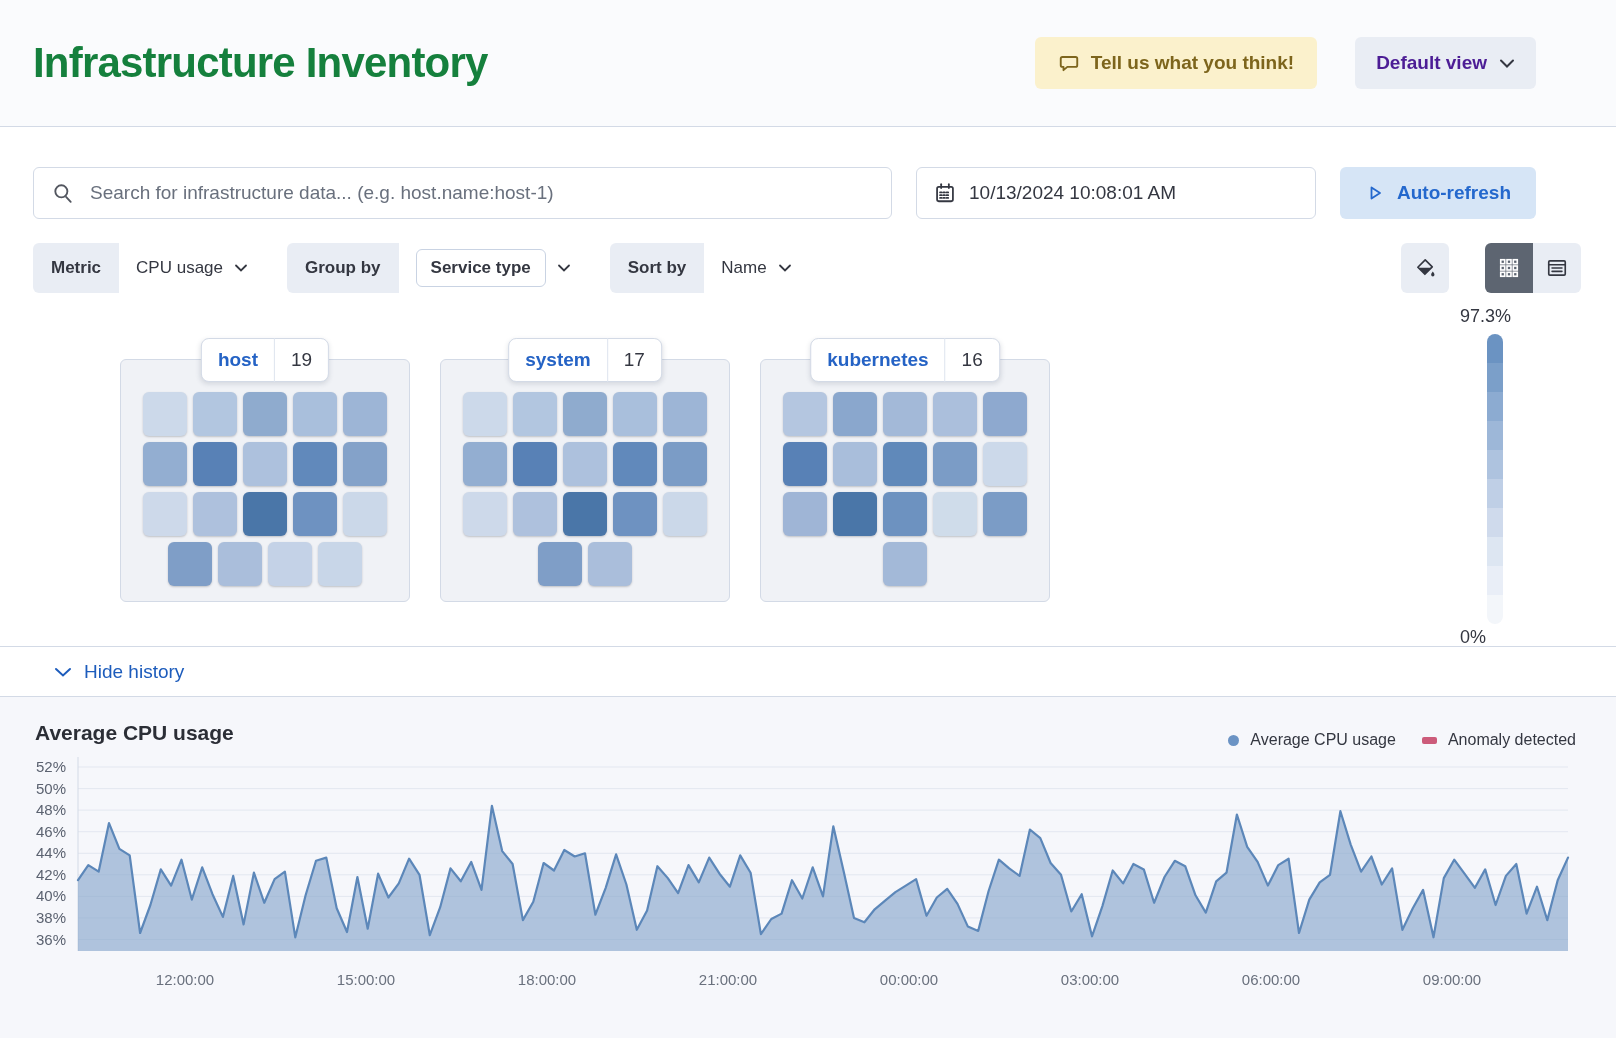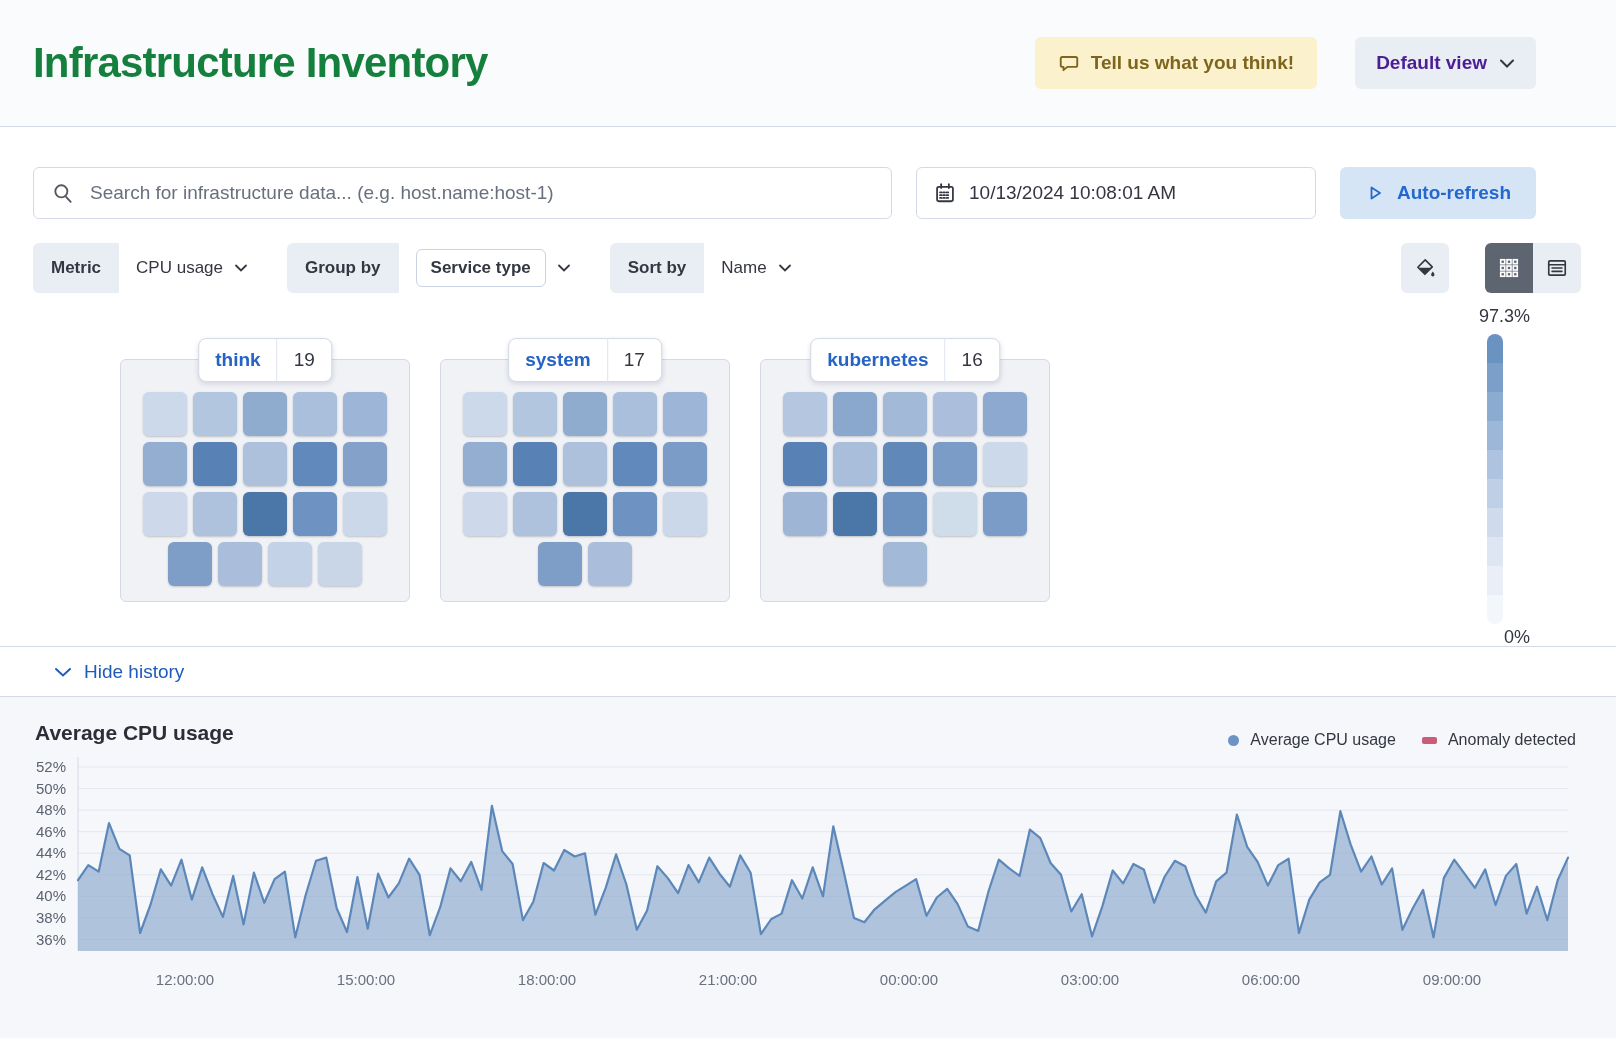--- a/index.html
+++ b/index.html
@@ -86,21 +86,21 @@
     display:flex; align-items:center; box-shadow:0 2px 5px rgba(50,60,90,.15); white-space:nowrap;
   }
   .wname { color:#2563c5; font-weight:700; font-size:19px; padding:0 16px; }
   .wdiv { width:1px; height:44px; background:#dde4ee; }
   .wcount { color:#343741; font-size:19px; padding:0 16px; }
   .wtiles { padding-top:32px; display:flex; flex-direction:column; gap:6px; }
   .short .wtiles { padding-top:33px; }
   .wrow { display:flex; justify-content:center; gap:6px; }
   .wtile { width:44px; height:44px; border-radius:6px; box-shadow:0 1px 2px rgba(52,55,65,.25); cursor:pointer; }
 
-  .scale { position:absolute; top:13px; right:86px; width:70px; text-align:right; }
+  .scale { position:absolute; top:13px; right:86px; width:70px; text-align:left; }
   .scale-max, .scale-min { font-size:18px; color:#343741; }
   .scale-bar {
     width:16px; height:290px; margin:7px auto 3px auto; border-radius:8px; overflow:hidden;
     display:flex; flex-direction:column;
   }
   .scale-seg { flex:1; }
 
   
   .history-bar {
     height:51px; background:#fff; border-top:1px solid #d3dae6; border-bottom:1px solid #d3dae6;
@@ -227,21 +227,21 @@
         </svg>
       </button>
     </div>
   </div>
 </div>
 
 <div class="waffle-section">
   <div id="waffle-row" class="waffle-row">
       <div class="wgroup tall">
         <div class="wbadge">
-          <span class="wname">think</span>
+          <span class="wname">host</span>
           <span class="wdiv"></span>
           <span class="wcount">19</span>
         </div>
         <div class="wtiles">
           <div class="wrow">
             <div class="wtile" style="background: rgb(204, 217, 234);"></div>
             <div class="wtile" style="background: rgb(178, 198, 224);"></div>
             <div class="wtile" style="background: rgb(143, 171, 206);"></div>
             <div class="wtile" style="background: rgb(169, 191, 220);"></div>
             <div class="wtile" style="background: rgb(157, 181, 214);"></div>

